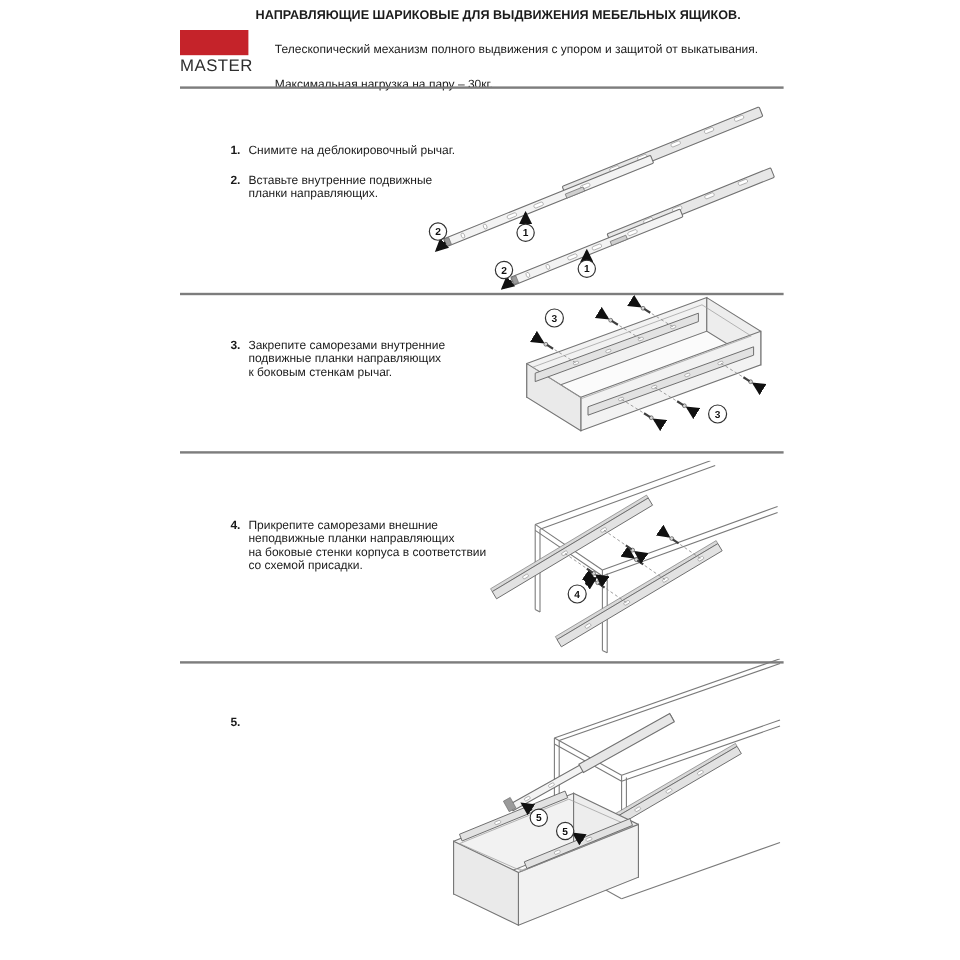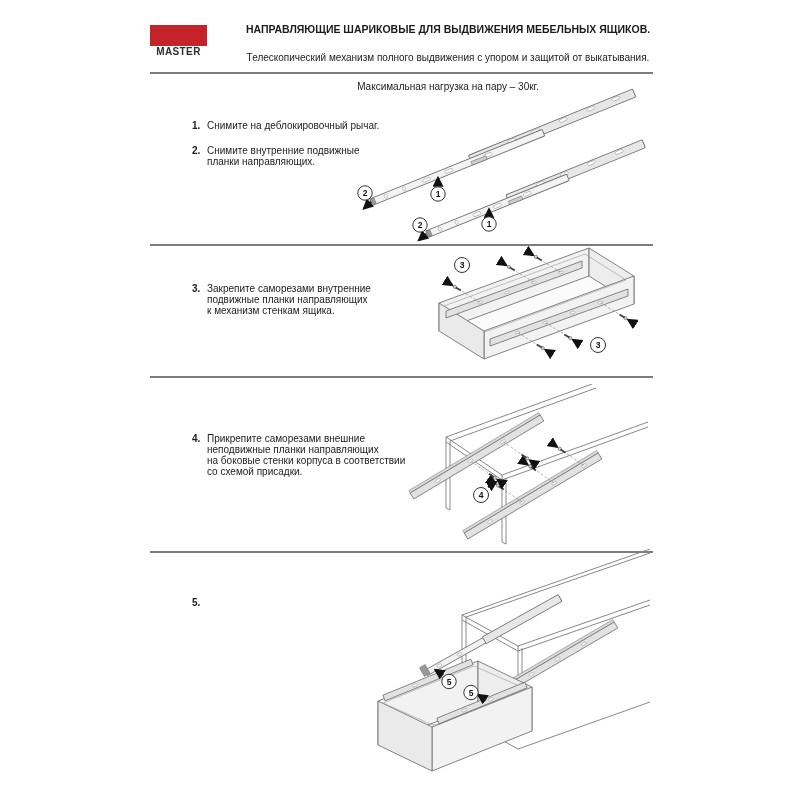--- a/index.html
+++ b/index.html
@@ -1,22 +1,22 @@
 <!DOCTYPE html>
 <html><head>
 <meta charset="utf-8">
 <style>
   html,body{margin:0;padding:0;background:#ffffff;}
   .sheet{position:relative;width:800px;height:800px;background:#fff;
          font-family:"Liberation Sans", sans-serif;color:#1b1b1b;overflow:hidden;}
   
   .logo-rect{position:absolute;left:150px;top:25px;width:57px;height:21px;background:#c5232a;}
   .brand-name{position:absolute;left:150px;top:46px;width:57px;text-align:center;
-              font-size:10px;font-weight:bold;letter-spacing:.4px;color:#2e2e2e;}
-  .title-block{position:absolute;left:213px;top:23px;width:470px;text-align:center;}
+              font-size:14px;font-weight:normal;letter-spacing:.4px;color:#2e2e2e;}
+  .title-block{position:absolute;left:213px;top:7px;width:470px;}
   .doc-title{margin:0 0 1px 0;font-size:10.5px;font-weight:bold;line-height:13px;}
   .doc-sub{margin:16px;font-size:10px;line-height:12.5px;}
   
   .rule{position:absolute;left:150px;width:503px;height:2px;background:#7d7d7d;}
   .r1{top:72px}.r2{top:244px}.r3{top:376px}.r4{top:551px}
   
   .steps{position:absolute;left:192px;width:255px;}
   .s12{top:120px}.s3{top:283px}.s4{top:433px}.s5{top:597px}
   .step{display:flex;gap:4px;font-size:10px;line-height:11px;}
   .step + .step{margin-top:14px;}
@@ -64,30 +64,30 @@
   <div class="rule r3"></div>
   <div class="rule r4"></div>
 
   <div class="steps s12">
     <div class="step">
       <span class="num">1.</span>
       <span class="txt">Снимите на деблокировочный рычаг.</span>
     </div>
     <div class="step">
       <span class="num">2.</span>
-      <span class="txt">Снимите внутренние подвижные
+      <span class="txt">Вставьте внутренние подвижные
 планки направляющих.</span>
     </div>
   </div>
   <div class="steps s3">
     <div class="step">
       <span class="num">3.</span>
       <span class="txt">Закрепите саморезами внутренние
 подвижные планки направляющих
-к механизм стенкам ящика.</span>
+к боковым стенкам рычаг.</span>
     </div>
   </div>
   <div class="steps s4">
     <div class="step">
       <span class="num">4.</span>
       <span class="txt">Прикрепите саморезами внешние
 неподвижные планки направляющих
 на боковые стенки корпуса в соответствии
 со схемой присадки.</span>
     </div>

